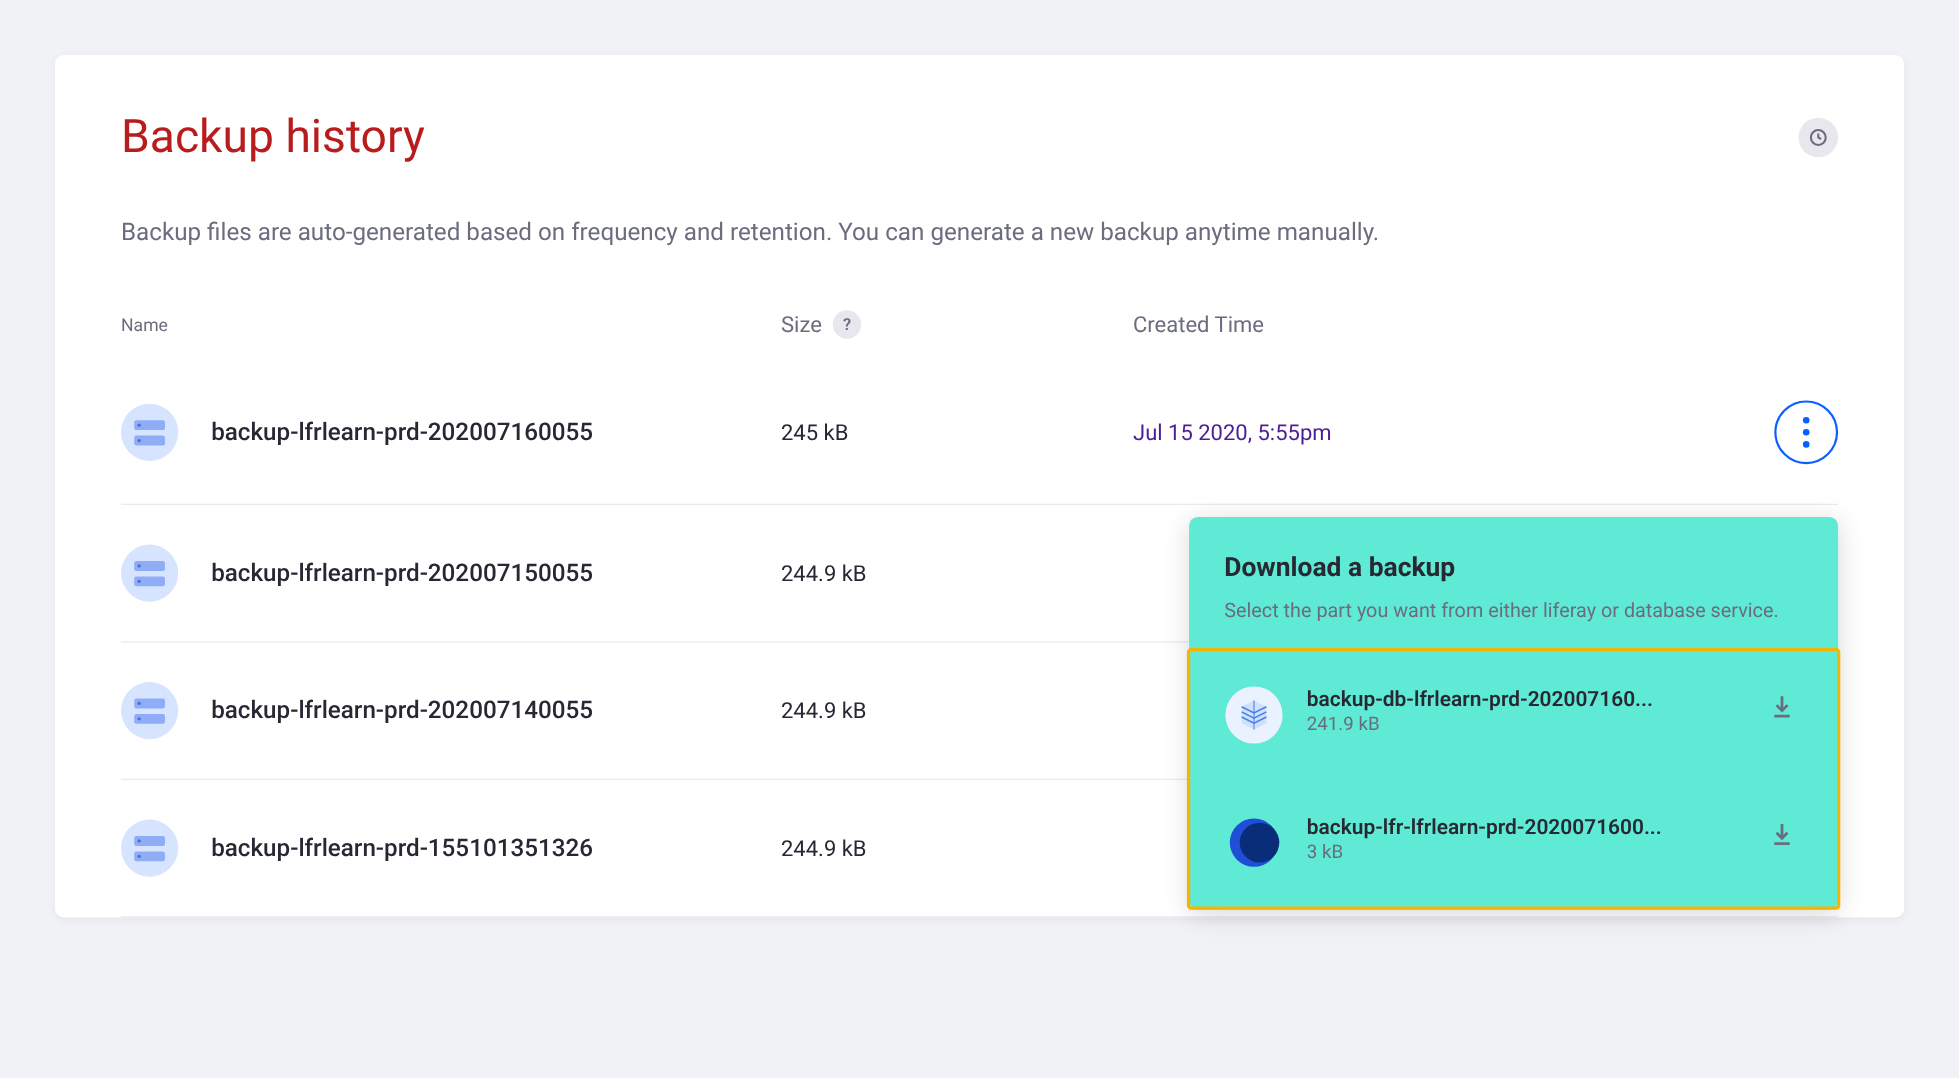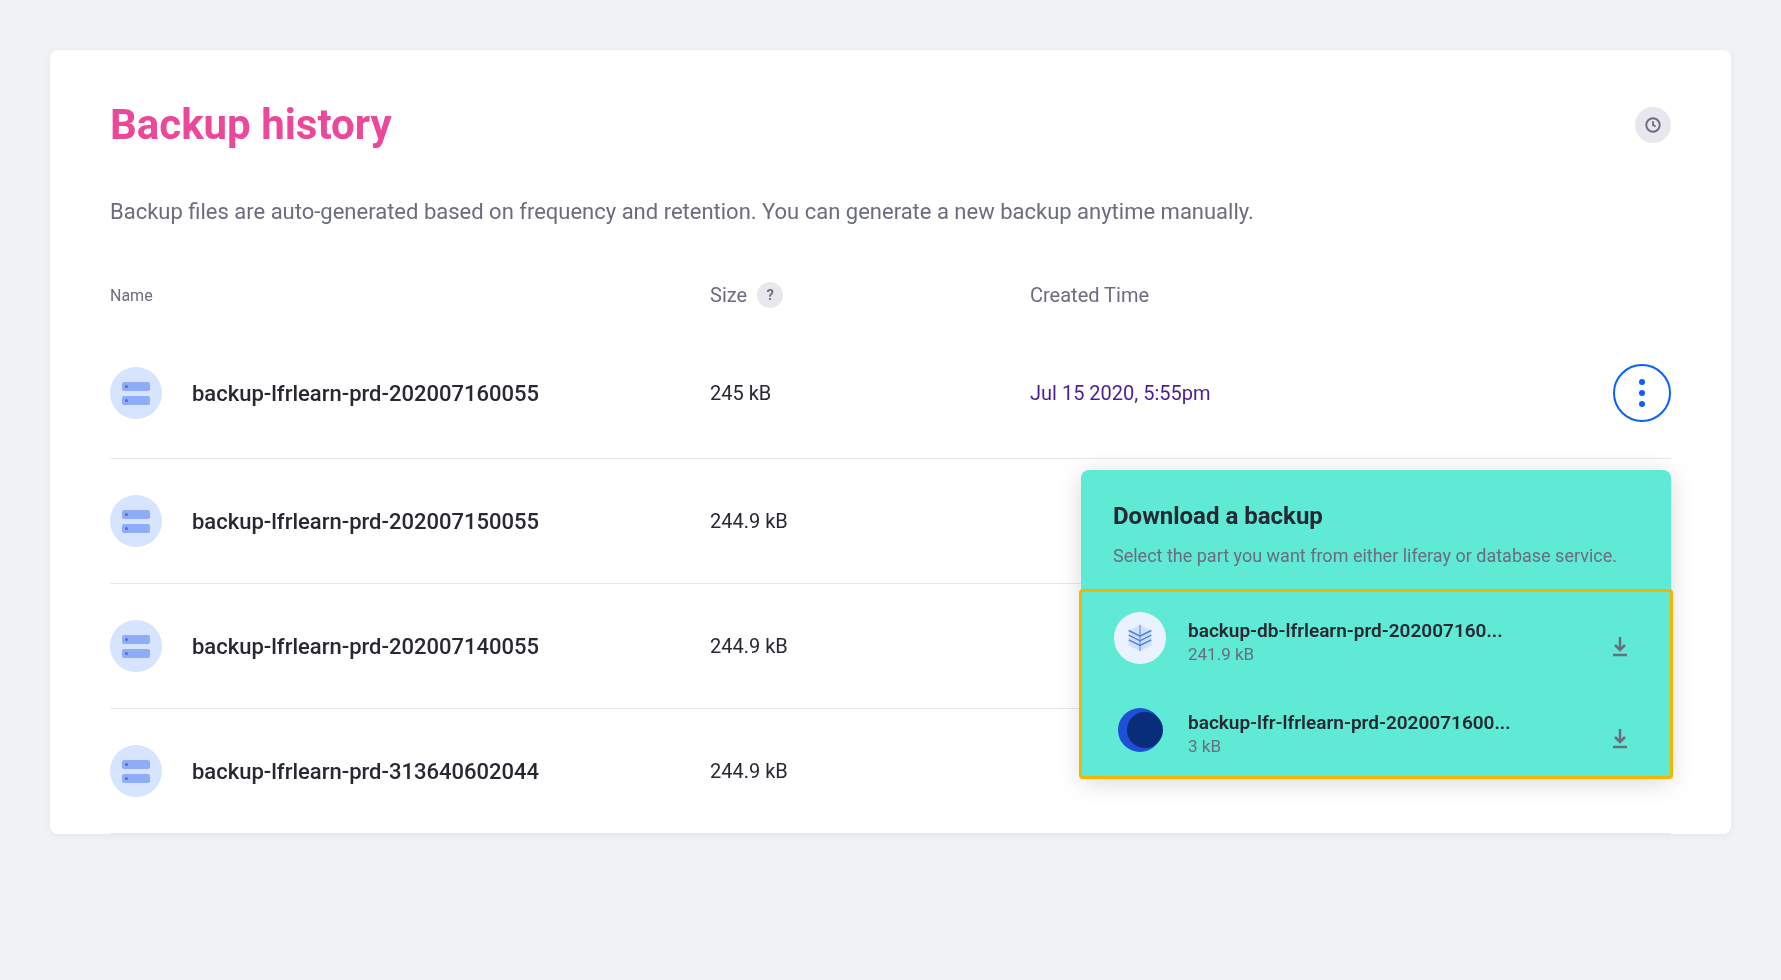--- a/index.html
+++ b/index.html
@@ -17,22 +17,22 @@
   position: relative;
 }
 .header-row {
   display: flex;
   justify-content: space-between;
   align-items: center;
   margin-bottom: 50px;
 }
 h1 {
   font-size: 42px;
-  font-weight: 700;
-  color: #ec4899;
+  font-weight: 400;
+  color: #b91c1c;
 }
 .clock-btn {
   width: 36px; height: 36px;
   border-radius: 50%;
   background: #e7e7ed;
   display: flex;
   align-items: center;
   justify-content: center;
   cursor: pointer;
 }
@@ -142,22 +142,22 @@
   margin-bottom: 20px;
   line-height: 1.5;
 }
 .popover-items {
   border: 3px solid #f5b400;
   border-radius: 4px;
   margin: 0 -2px;
 }
 .popover-item {
   display: flex;
-  align-items: flex-end;
-  padding: 20px 32px;
+  align-items: flex-start;
+  padding: 32px 32px;
   gap: 22px;
 }
 .popover-item-icon {
   width: 52px; height: 52px;
   border-radius: 50%;
   display: flex;
   align-items: center;
   justify-content: center;
   flex-shrink: 0;
 }
@@ -256,21 +256,21 @@
     <div class="row-created"></div>
     <div class="row-actions"></div>
   </div>
 
   <div class="row">
     <div class="row-name">
       <div class="backup-icon">
         <div class="backup-icon-bar"></div>
         <div class="backup-icon-bar"></div>
       </div>
-      <span class="backup-name">backup-lfrlearn-prd-313640602044</span>
+      <span class="backup-name">backup-lfrlearn-prd-155101351326</span>
     </div>
     <div class="row-size">244.9 kB</div>
     <div class="row-created"></div>
     <div class="row-actions"></div>
   </div>
 
   <div class="popover">
     <div class="popover-title">Download a backup</div>
     <div class="popover-desc">Select the part you want from either liferay or database service.</div>
     <div class="popover-items">

